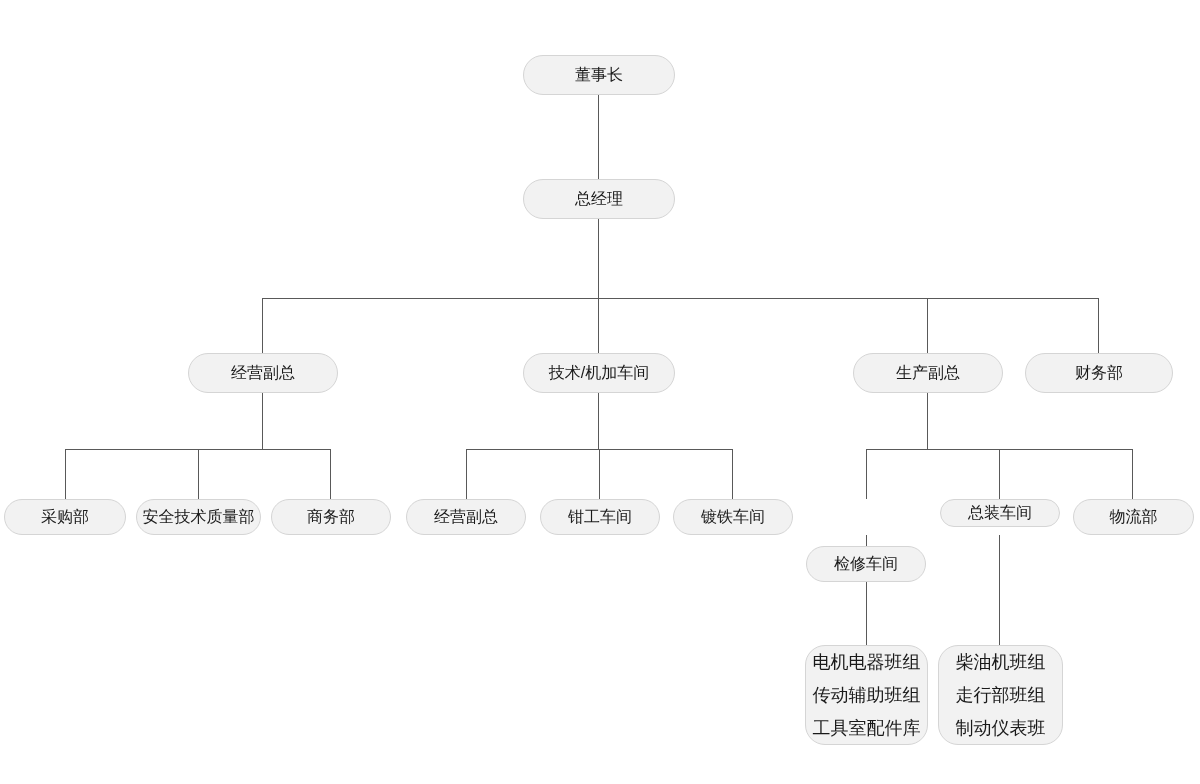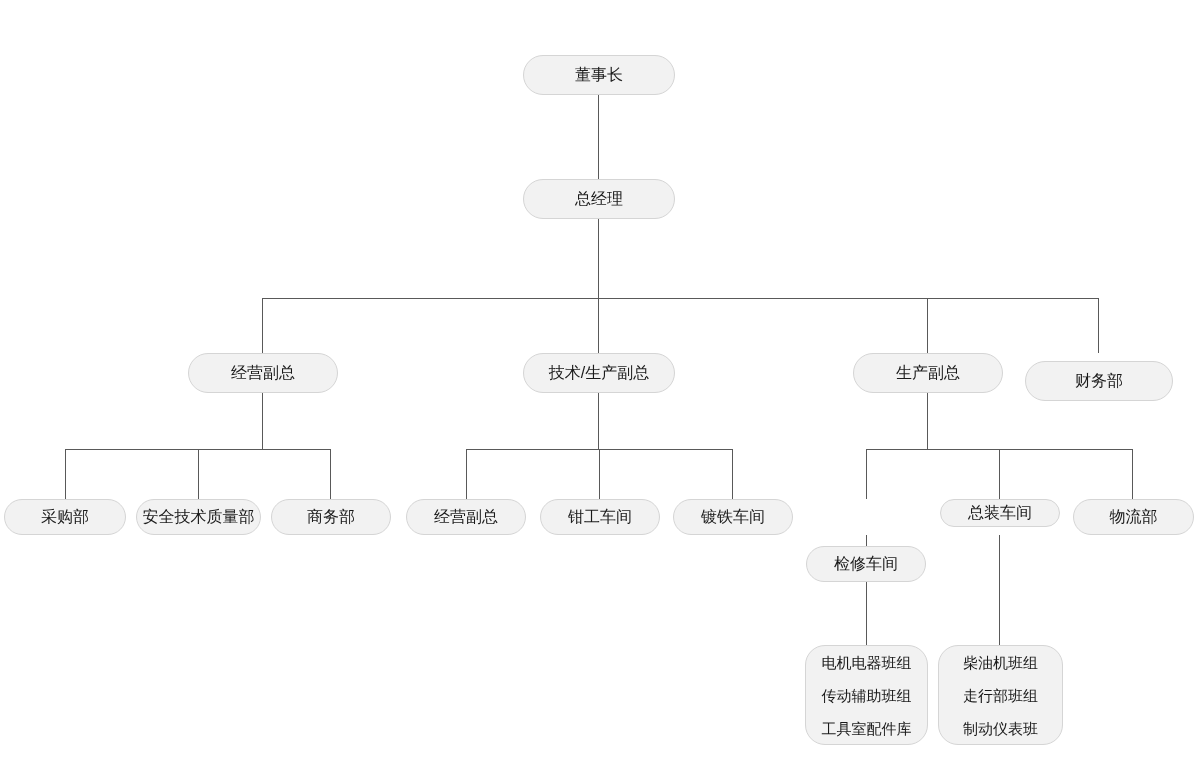--- a/index.html
+++ b/index.html
@@ -28,21 +28,21 @@
     color:var(--text,#1a1a1a);
     white-space:nowrap;
   }
   .node-multi{
     flex-direction:column;
     justify-content:center;
   }
   .node-multi .team-line{
     display:block;
     line-height:33px;
-    font-size:15px;
+    font-size:18px;
   }
   .line{
     position:absolute;
     background:var(--line,#595959);
   }
   .v{width:1px;}
   .h{height:1px;}
 </style>
 </head>
 <body>
@@ -82,26 +82,26 @@
   </div>
 
   <div class="node" style="left:523px;top:179px;width:152px;height:40px;">
     <span>总经理</span>
   </div>
 
   <div class="node" style="left:188px;top:353px;width:150px;height:40px;">
     <span>经营副总</span>
   </div>
   <div class="node" style="left:523px;top:353px;width:152px;height:40px;">
-    <span>技术/生产副总</span>
+    <span>技术/机加车间</span>
   </div>
   <div class="node" style="left:853px;top:353px;width:150px;height:40px;">
     <span>生产副总</span>
   </div>
-  <div class="node" style="left:1025px;top:361px;width:148px;height:40px;">
+  <div class="node" style="left:1025px;top:353px;width:148px;height:40px;">
     <span>财务部</span>
   </div>
 
   <div class="node" style="left:4px;top:499px;width:122px;height:36px;">
     <span>采购部</span>
   </div>
   <div class="node" style="left:136px;top:499px;width:125px;height:36px;">
     <span>安全技术质量部</span>
   </div>
   <div class="node" style="left:271px;top:499px;width:120px;height:36px;">

